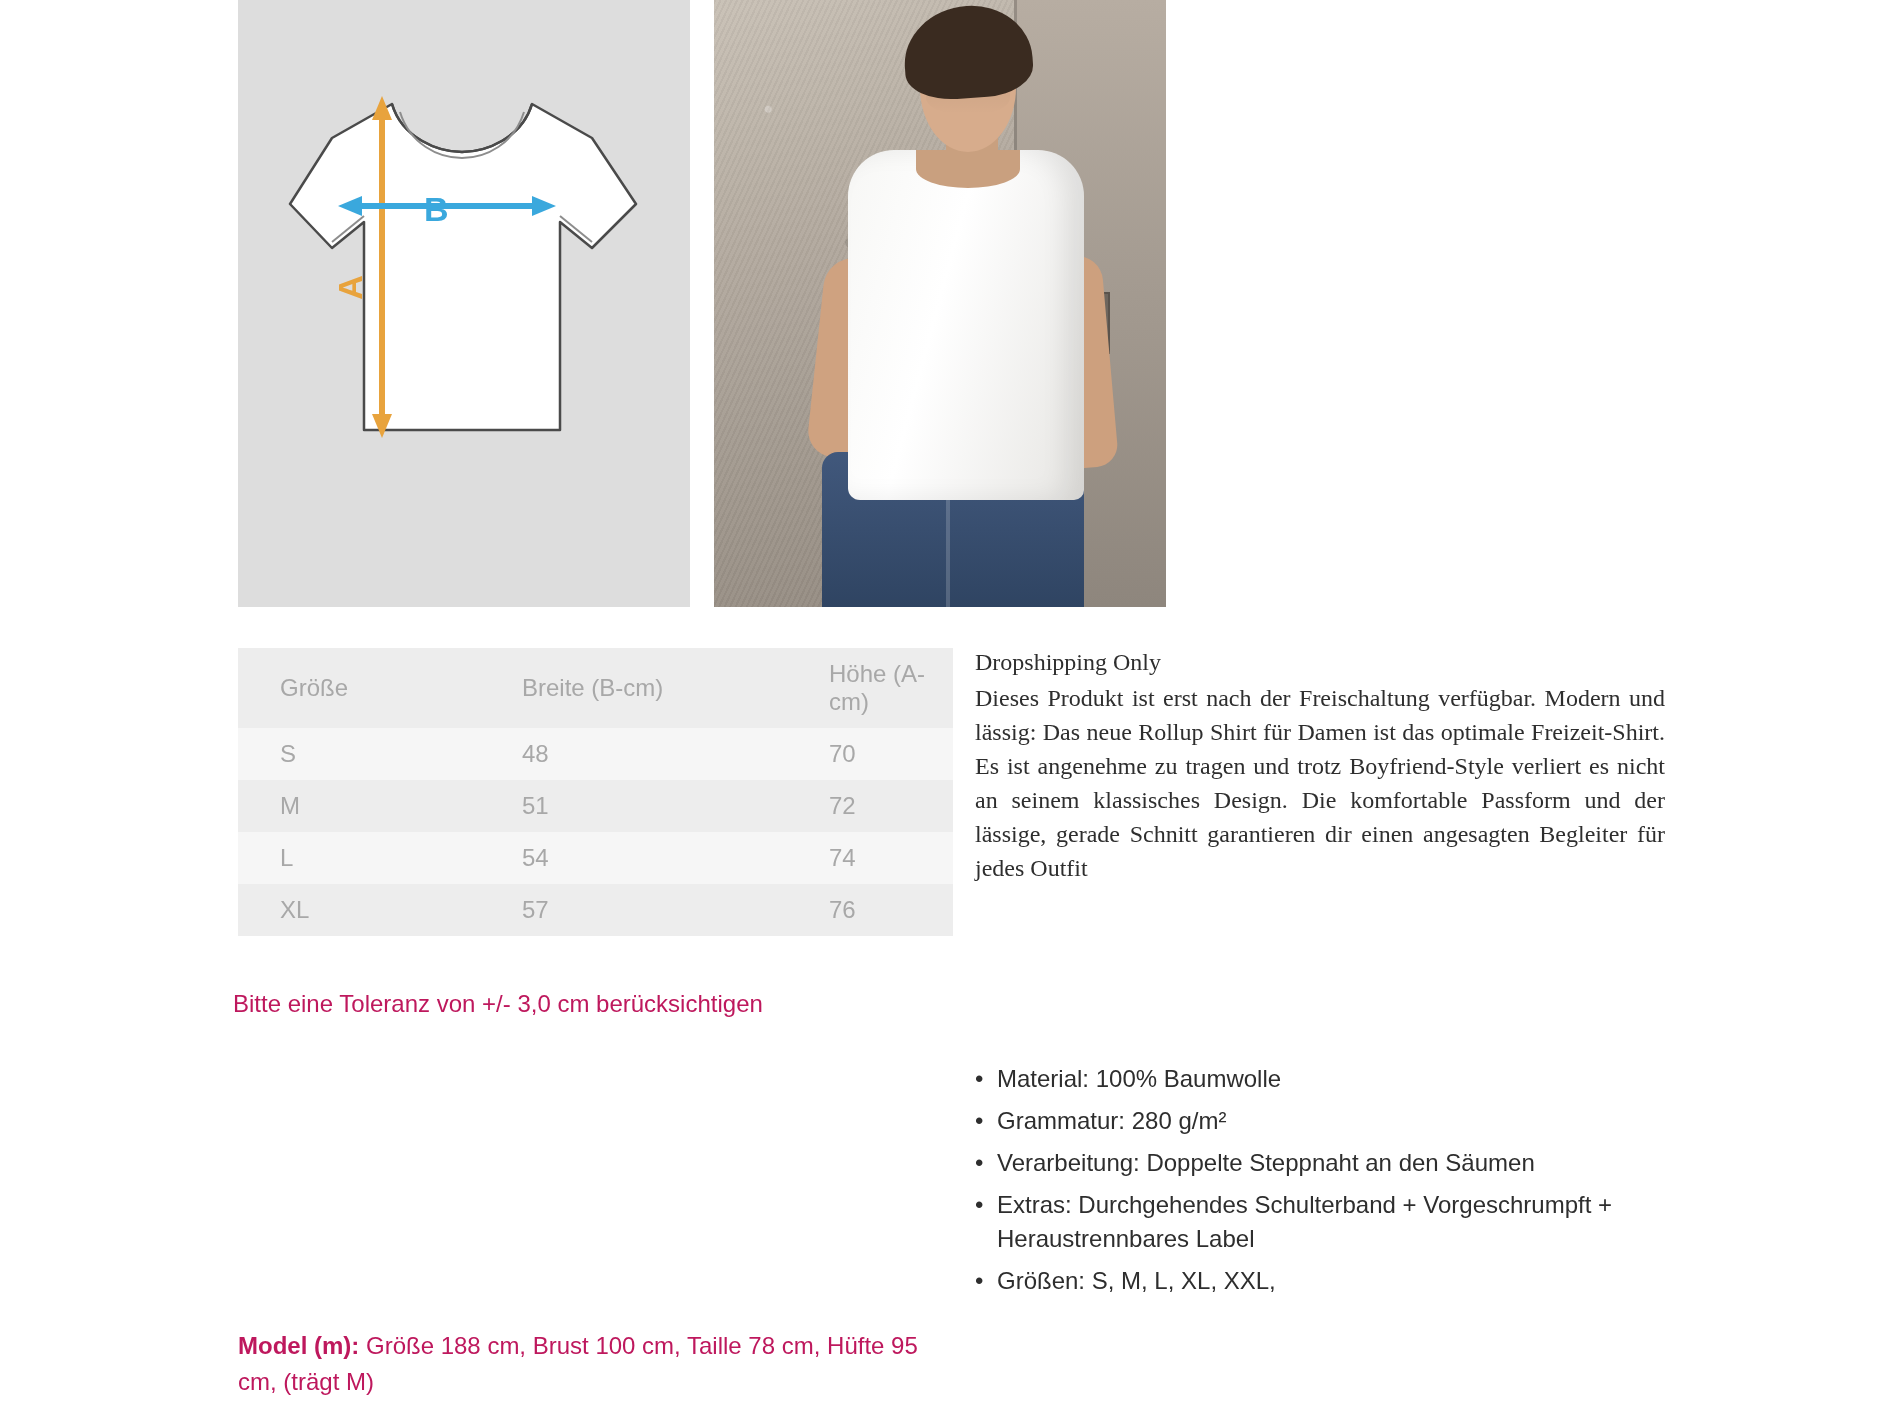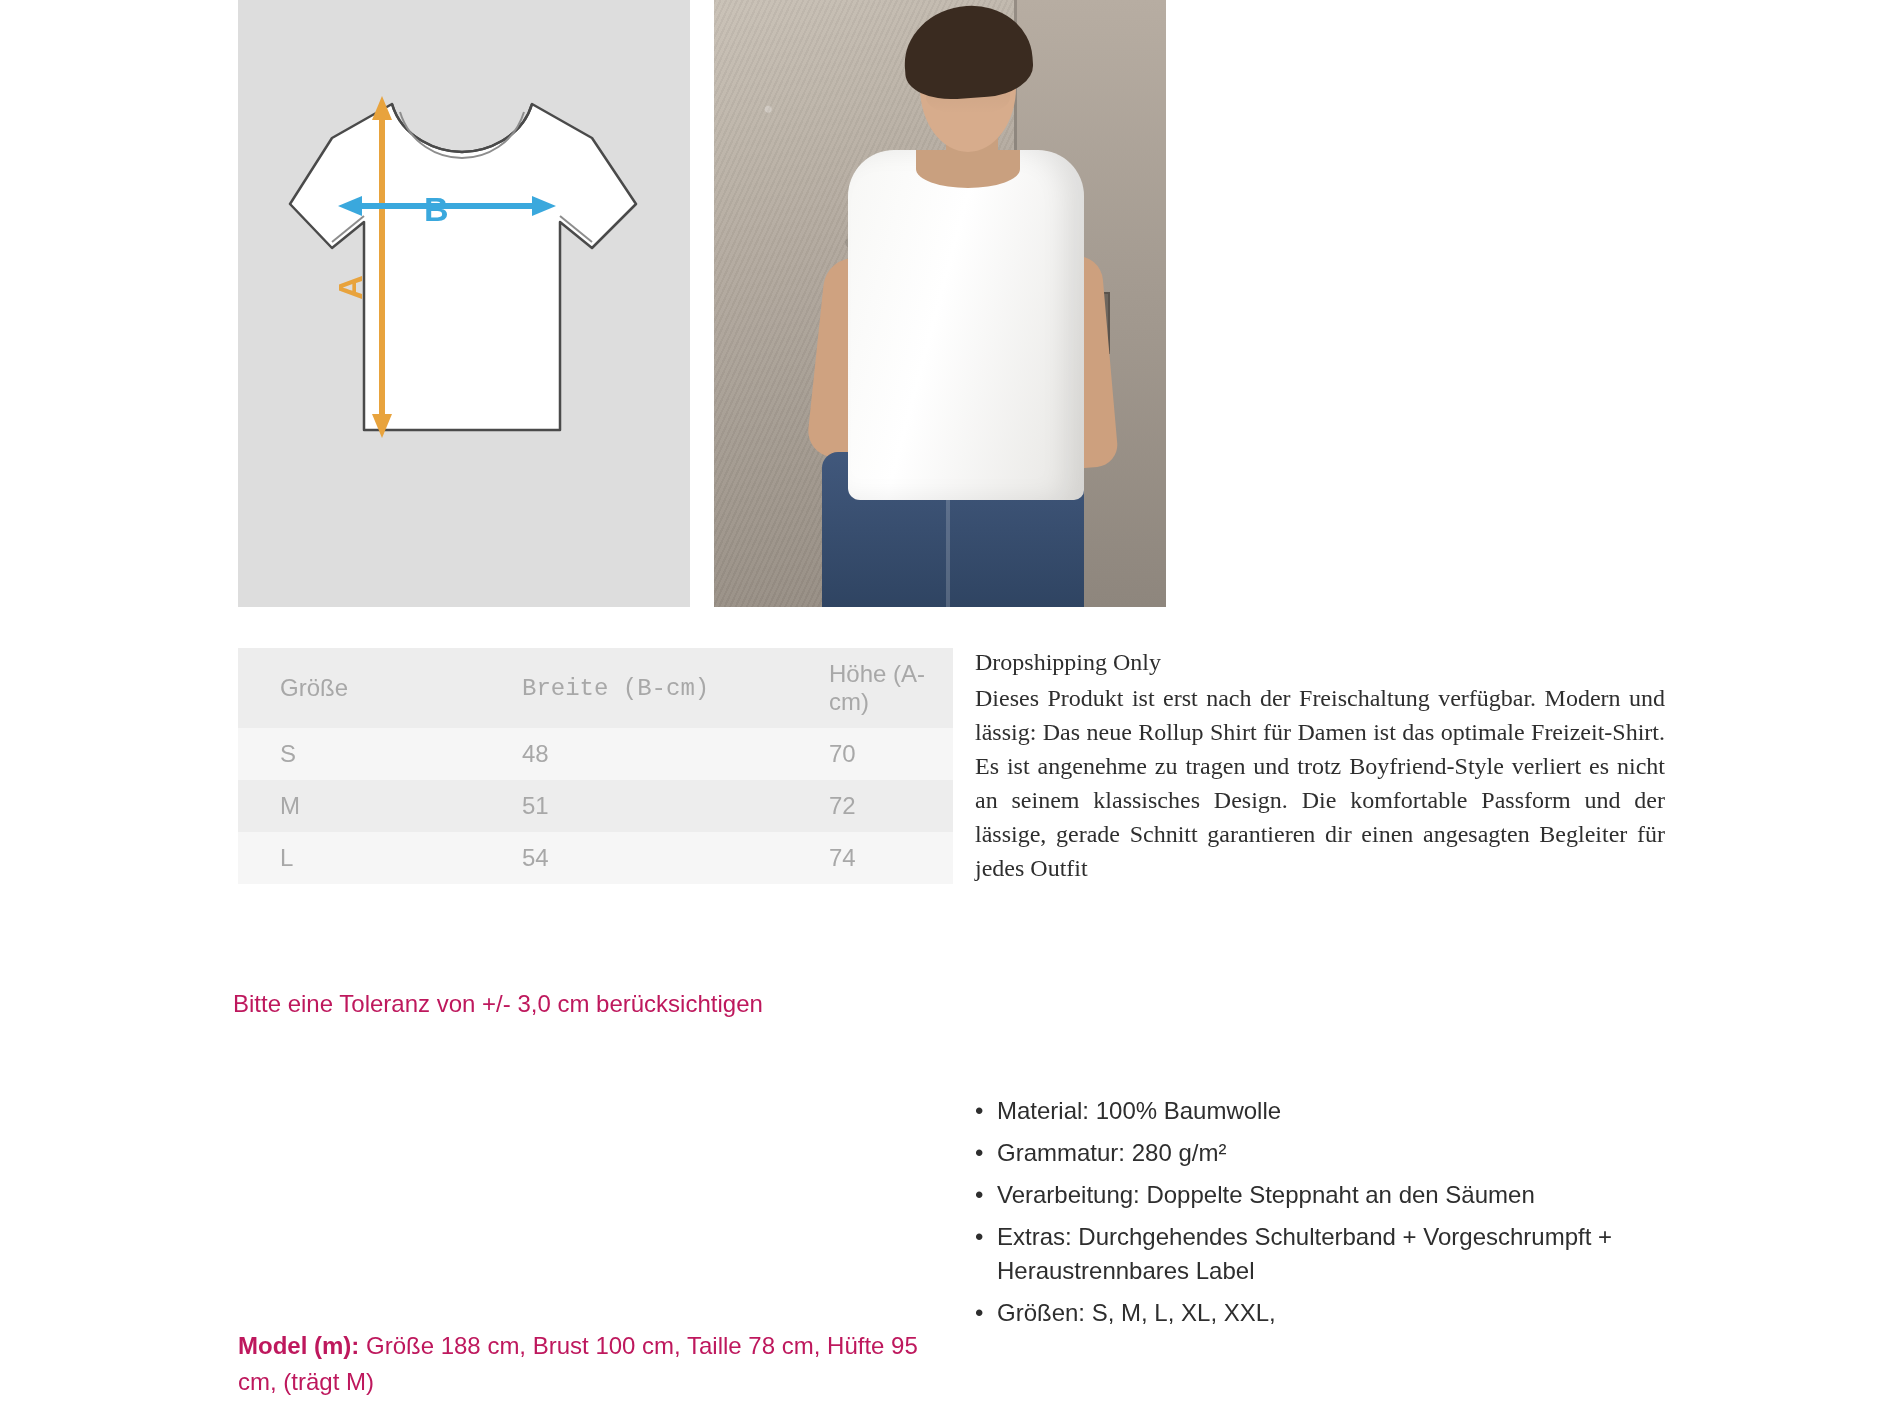--- a/index.html
+++ b/index.html
@@ -177,21 +177,21 @@
   }
   .size-table th, .size-table td {
     text-align: left;
     padding: 12px 0 12px 42px;
     font-weight: normal;
   }
   .size-table thead th { background: #ededed; }
   .size-table tbody tr:nth-child(odd) td { background: #f6f6f6; }
   .size-table tbody tr:nth-child(even) td { background: #ededed; }
   .col-size { width: 200px; margin-top: 16px; }
-  .col-width { width: 265px; font-family: Liberation Mono, monospace; }
+  .col-width { width: 265px; }
 
   .tolerance {
     position: absolute;
     left: 233px;
     top: 990px;
     font-size: 24px;
     color: #be185d;
   }
 
   .model-note {
@@ -218,21 +218,21 @@
   }
   .desc .head { margin-bottom: 2px; }
   .desc .para {
     text-align: justify;
     text-justify: inter-word;
   }
 
   .features {
     position: absolute;
     left: 975px;
-    top: 1094px;
+    top: 1062px;
     width: 700px;
     font-size: 24px;
     line-height: 1.42;
     color: #2e2e2e;
     list-style: none;
     margin: 0;
     padding: 0;
   }
   .features li {
     position: relative;
@@ -308,20 +308,25 @@
       <tr>
         <td>M</td>
         <td>51</td>
         <td>72</td>
       </tr>
       <tr>
         <td>L</td>
         <td>54</td>
         <td>74</td>
       </tr>
+      <tr>
+        <td>XL</td>
+        <td>57</td>
+        <td>76</td>
+      </tr>
     </tbody>
   </table>
 
   <div class="tolerance">Bitte eine Toleranz von +/- 3,0 cm berücksichtigen</div>
 
   <div class="model-note">
     <b>Model (m):</b><span> Größe 188 cm, Brust 100 cm, Taille 78 cm, Hüfte 95 cm, (trägt M)</span>
   </div>
 
   <div class="desc">

